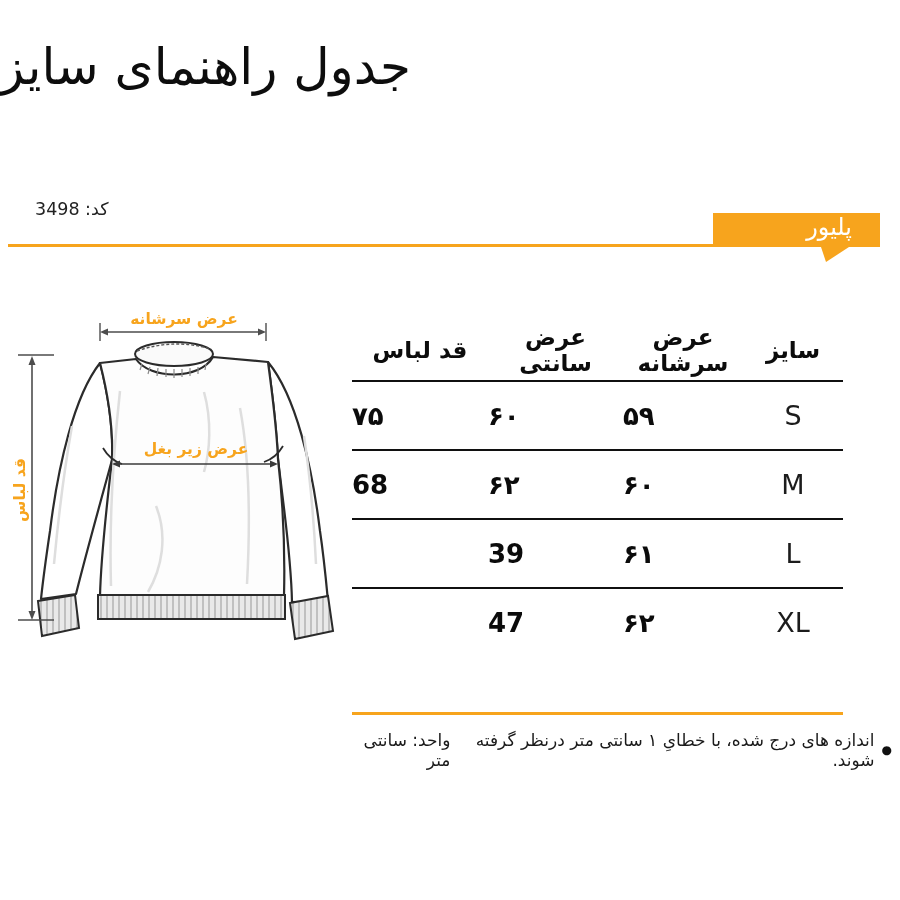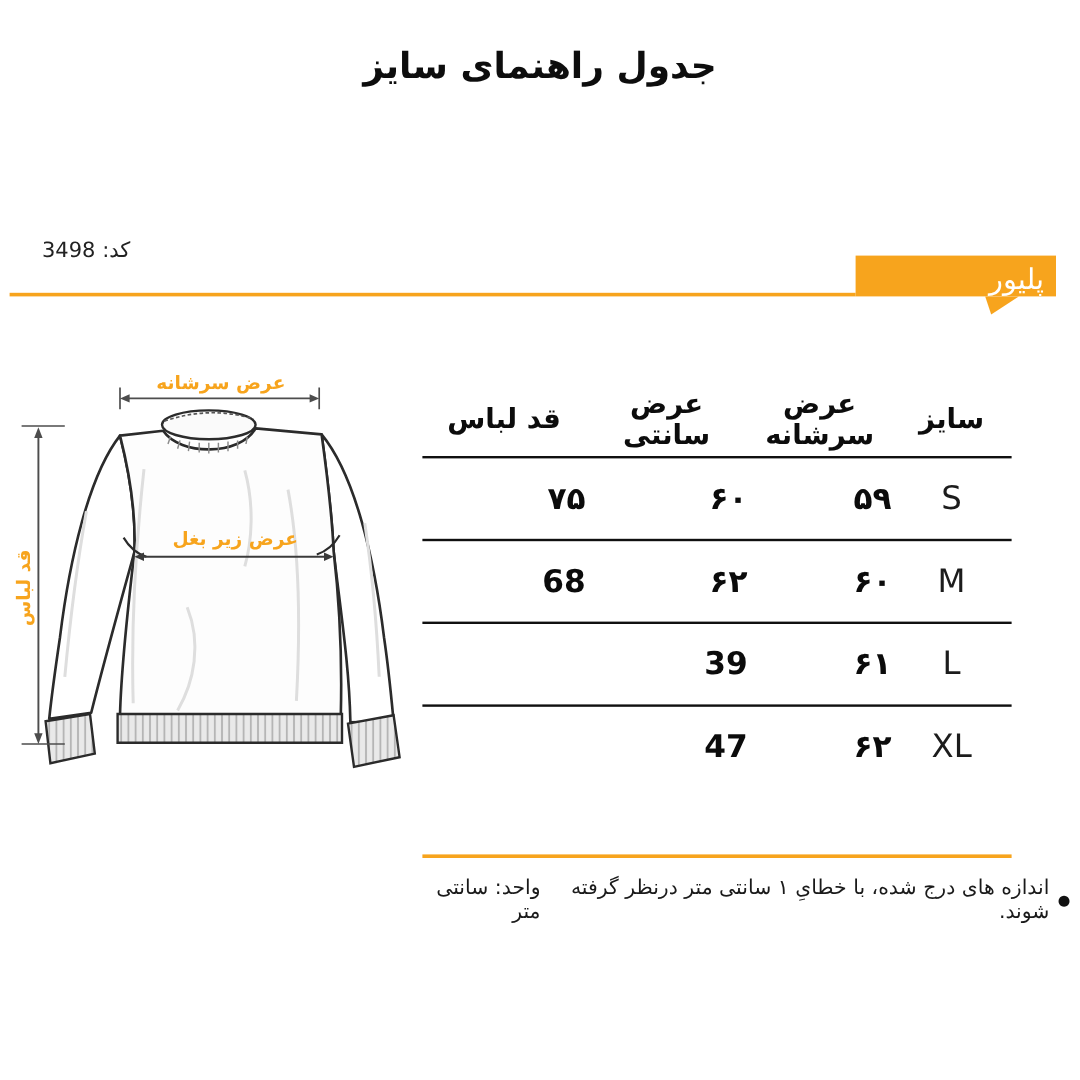--- a/index.html
+++ b/index.html
@@ -3,45 +3,45 @@
 <meta charset="utf-8">
 <style>
   html,body{margin:0;padding:0;background:#ffffff;}
   .canvas{
     position:relative;width:900px;height:900px;background:#ffffff;
     font-family:"DejaVu Sans",sans-serif;overflow:hidden;color:#111;
   }
   
   .page-title{
     position:absolute;top:38px;left:0;width:100%;margin:0;
-    text-align:center;direction:rtl;
-    font-size:30px;font-weight:bold;color:#0d0d0d;letter-spacing:0;
+    text-align:left;direction:rtl;
+    font-size:50px;font-weight:normal;color:#0d0d0d;letter-spacing:0;
   }
   
   .banner-line{position:absolute;left:8px;top:244px;width:705px;height:3px;background:#F7A41D;}
   .product-code{position:absolute;left:35px;top:199px;direction:rtl;font-size:17.5px;color:#222;}
   .banner-tag{
     position:absolute;left:713px;top:213px;width:167px;height:34px;
     background:#F7A41D;color:#ffffff;direction:rtl;
-    display:flex;align-items:flex-end;justify-content:flex-start;
-    padding:0 10px;box-sizing:border-box;font-size:24px;
+    display:flex;align-items:flex-start;justify-content:flex-start;
+    padding:0 28px;box-sizing:border-box;font-size:24px;
   }
   .banner-tail{
     position:absolute;left:108px;top:34px;width:0;height:0;
     border-top:15px solid #F7A41D;border-left:5px solid transparent;border-right:23px solid transparent;
   }
   
   .size-table{position:absolute;left:352px;top:320px;width:491px;direction:rtl;}
   .thead,.trow{display:grid;grid-template-columns:100px 120px 135px 136px;align-items:center;}
   .thead{height:60px;border-bottom:2.5px solid #101010;}
   .trow{height:67px;border-bottom:2px solid #101010;}
   .trow.last{border-bottom:none;}
   .th{text-align:center;font-weight:bold;font-size:23px;color:#0c0c0c;}
   .td-size{text-align:center;font-size:27px;color:#1c1c1c;}
-  .td-num{text-align:right;font-size:26px;font-weight:bold;color:#0b0b0b;}
+  .td-num{text-align:left;font-size:26px;font-weight:bold;color:#0b0b0b;}
   
   .footer-line{position:absolute;left:352px;top:712px;width:491px;height:3px;background:#F7A41D;}
   .footer-text{
     position:absolute;left:340px;top:730px;width:552px;direction:rtl;
     display:flex;justify-content:space-between;align-items:center;
     font-size:17px;color:#1a1a1a;
   }
   .note{display:flex;align-items:center;gap:7px;direction:rtl;}
   .bullet{font-size:12px;line-height:1;color:#111;}
   

